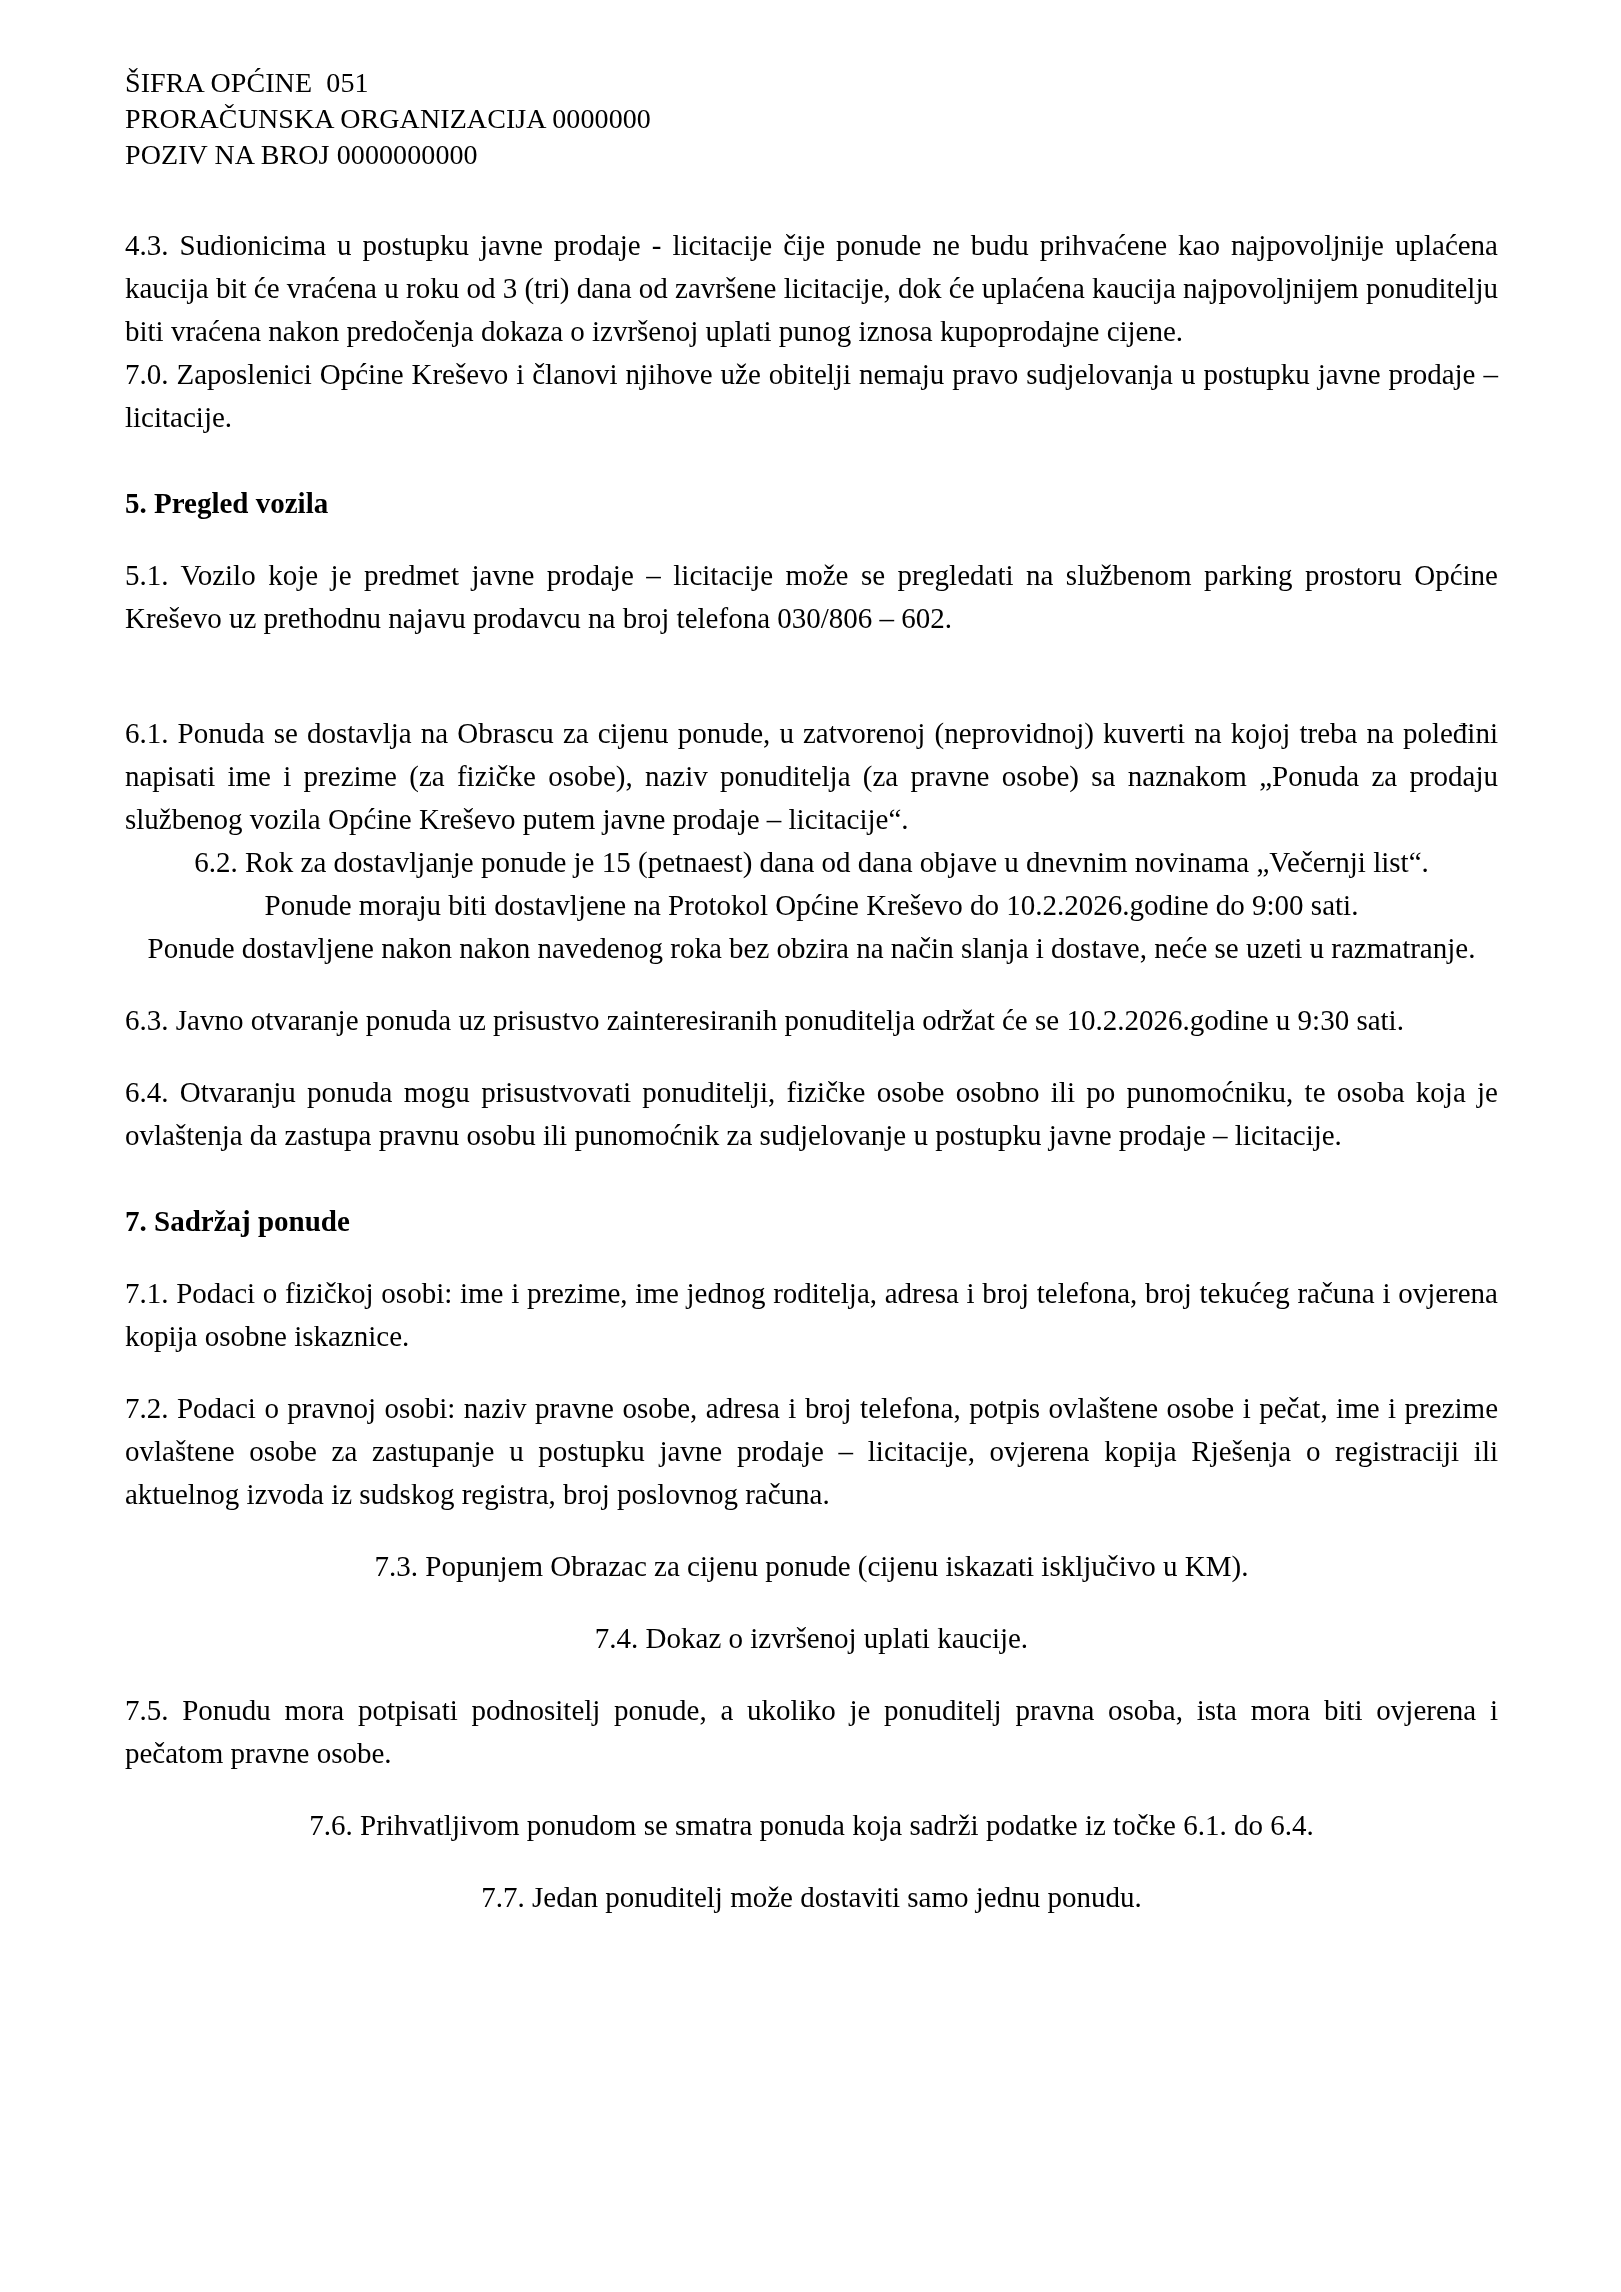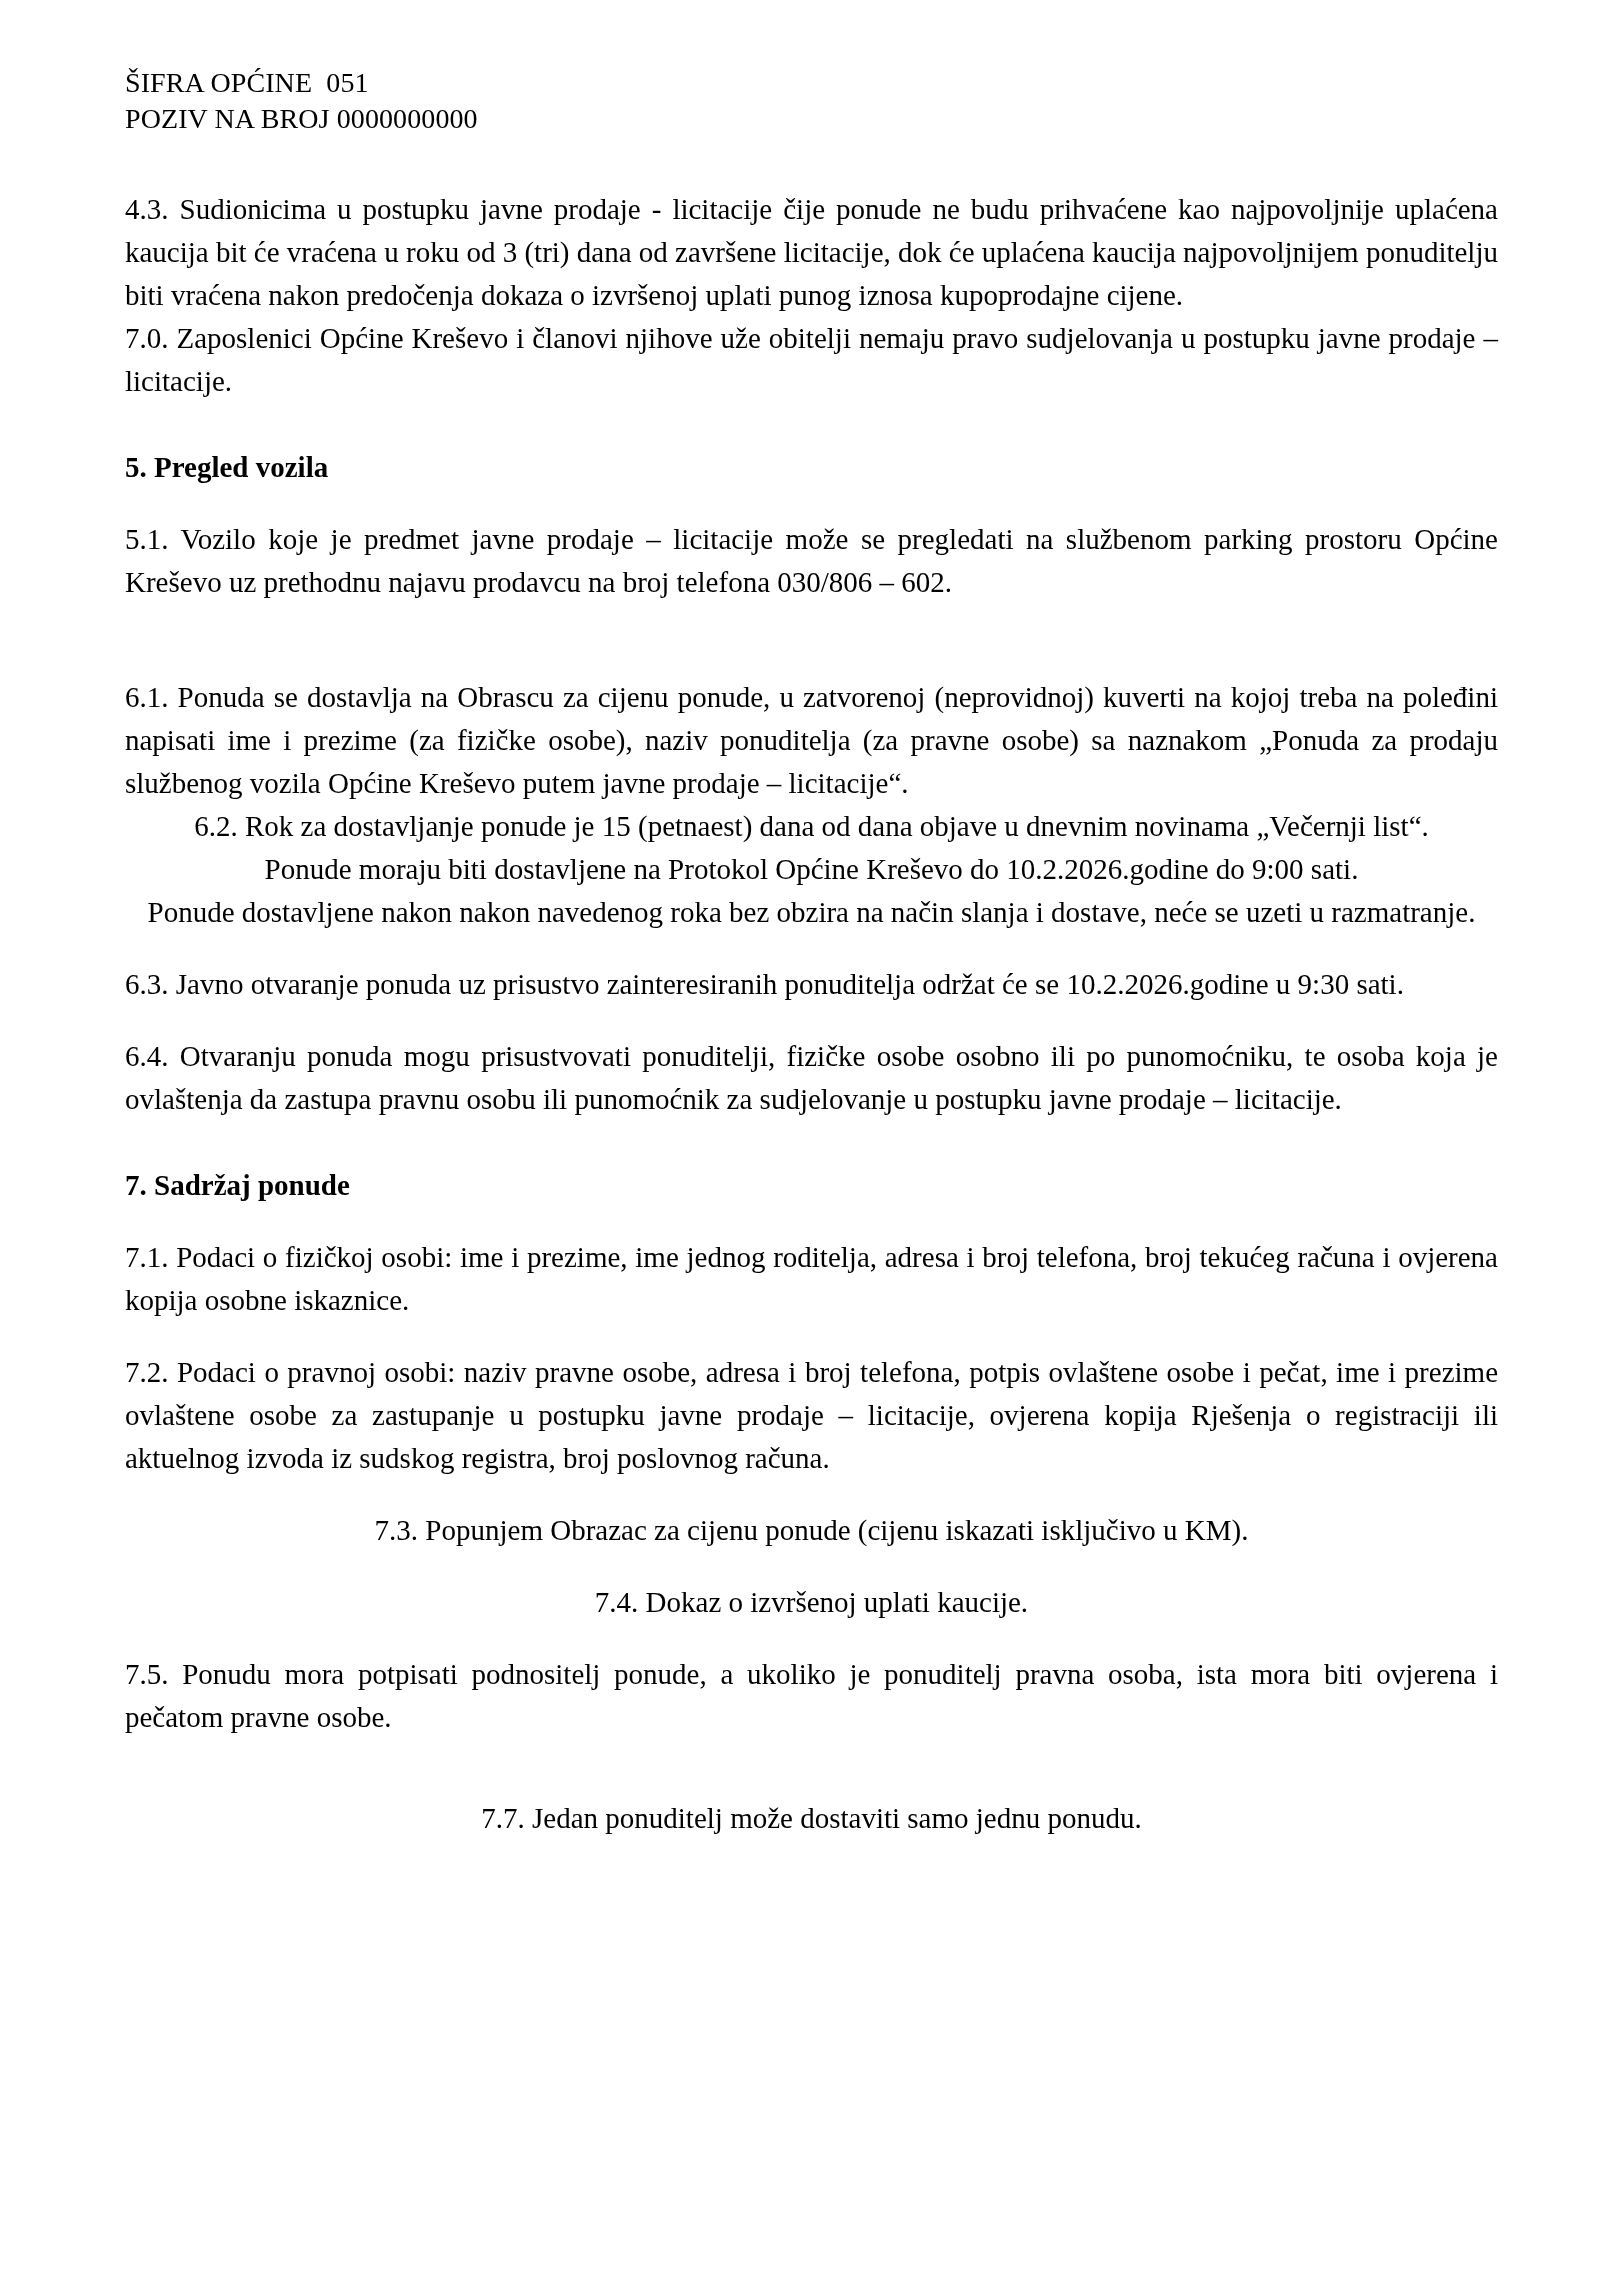--- a/index.html
+++ b/index.html
@@ -57,20 +57,21 @@
     text-align: left;
   }
 </style>
 </head>
 <body>
 
 <div class="page">
 
   <div class="doc-header">
     <div class="hline">ŠIFRA OPĆINE  051</div>
+    <div class="hline">PRORAČUNSKA ORGANIZACIJA 0000000</div>
     <div class="hline">POZIV NA BROJ 0000000000</div>
   </div>
 
   <div class="body-block">
 
     <p class="para">4.3. Sudionicima u postupku javne prodaje  - licitacije čije ponude ne budu prihvaćene kao najpovoljnije uplaćena kaucija bit će vraćena u roku od 3 (tri) dana od završene licitacije, dok će uplaćena kaucija najpovoljnijem ponuditelju biti vraćena nakon predočenja dokaza o izvršenoj uplati punog iznosa kupoprodajne cijene.</p>
     <p class="para">7.0. Zaposlenici Općine Kreševo i članovi njihove uže obitelji nemaju pravo sudjelovanja u postupku javne prodaje – licitacije.</p>
 
     <div class="gap-lg"></div>
     <h2 class="section">5. Pregled vozila</h2>
@@ -101,19 +102,20 @@
     <div class="gap-md"></div>
     <p class="para flush">7.3. Popunjem Obrazac za cijenu ponude (cijenu iskazati isključivo u KM).</p>
 
     <div class="gap-md"></div>
     <p class="para flush">7.4. Dokaz o izvršenoj uplati kaucije.</p>
 
     <div class="gap-md"></div>
     <p class="para">7.5. Ponudu mora potpisati podnositelj ponude, a ukoliko je ponuditelj pravna osoba, ista mora biti ovjerena  i pečatom pravne osobe.</p>
 
     <div class="gap-md"></div>
+    <p class="para flush">7.6. Prihvatljivom ponudom se smatra ponuda koja sadrži podatke iz točke 6.1. do 6.4.</p>
 
     <div class="gap-md"></div>
     <p class="para flush">7.7. Jedan ponuditelj može dostaviti samo jednu ponudu.</p>
 
   </div>
 </div>
 
 
 </body></html>

